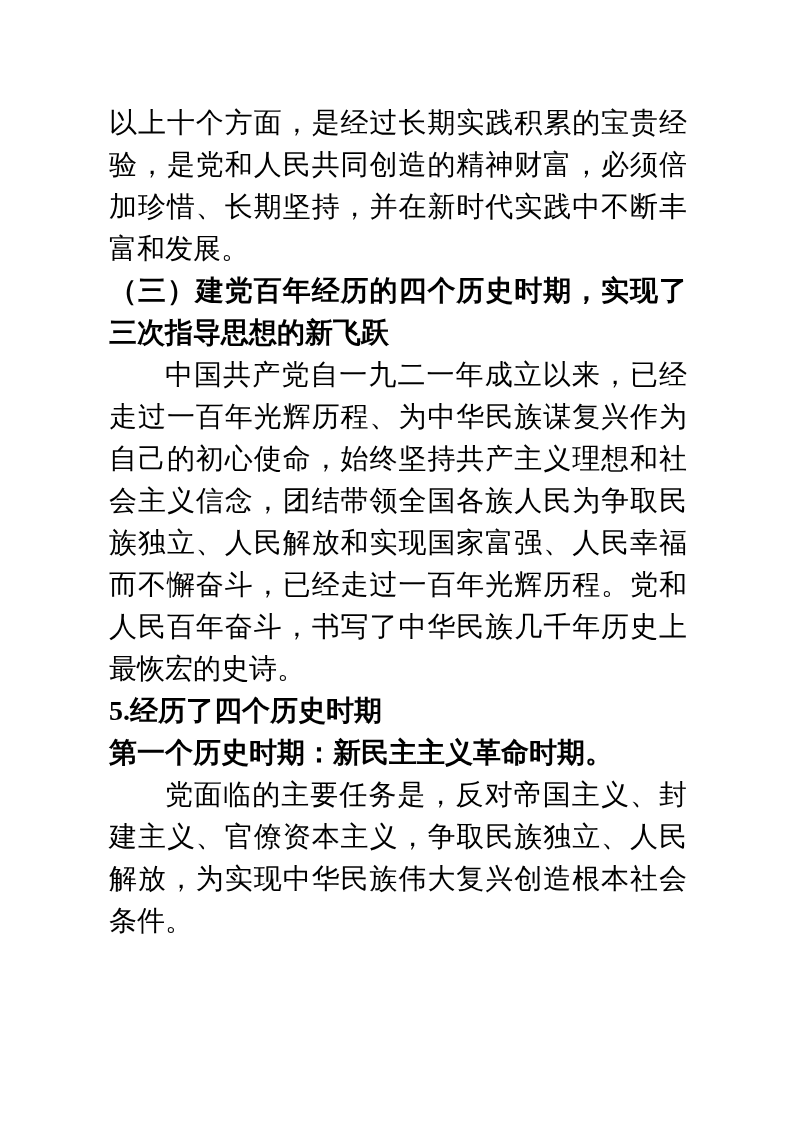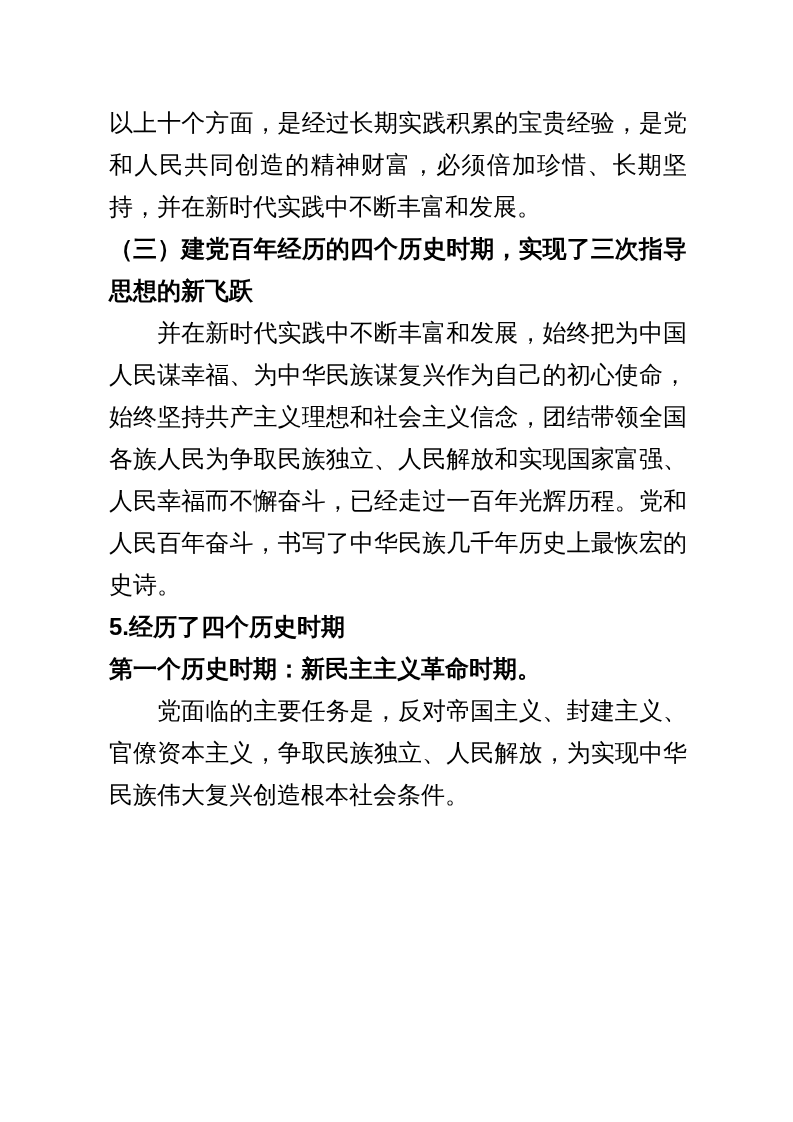--- a/index.html
+++ b/index.html
@@ -14,46 +14,46 @@
     height: 1122px;
     background: #ffffff;
     overflow: hidden;
   }
   .doc-body {
     position: absolute;
     left: 109px;
     top: 102px;
     width: 578px;
     font-family: "Liberation Serif", "DejaVu Serif", serif;
-    font-size: 24px;
+    font-size: 28px;
     line-height: 42px;
     color: #000000;
   }
   .doc-body p {
     margin: 0;
     padding: 0;
     text-align: justify;
     text-justify: inter-character;
     word-break: normal;
     overflow-wrap: break-word;
   }
   p.indented {
     text-indent: 2em;
   }
   p.heading {
     font-weight: bold;
-    font-family: Liberation Sans, sans-serif;
+    font-family: Liberation Serif, serif;
     text-align: justify;
   }
 </style>
 </head>
 <body>
 
 <div class="page">
   <div class="doc-body">
     <p class="body-text">以上十个方面，是经过长期实践积累的宝贵经验，是党和人民共同创造的精神财富，必须倍加珍惜、长期坚持，并在新时代实践中不断丰富和发展。</p>
     <p class="heading">（三）建党百年经历的四个历史时期，实现了三次指导思想的新飞跃</p>
-    <p class="body-text indented">并在新时代实践中不断丰富和发展，始终把为中国人民谋幸福、为中华民族谋复兴作为自己的初心使命，始终坚持共产主义理想和社会主义信念，团结带领全国各族人民为争取民族独立、人民解放和实现国家富强、人民幸福而不懈奋斗，已经走过一百年光辉历程。党和人民百年奋斗，书写了中华民族几千年历史上最恢宏的史诗。</p>
+    <p class="body-text indented">中国共产党自一九二一年成立以来，已经走过一百年光辉历程、为中华民族谋复兴作为自己的初心使命，始终坚持共产主义理想和社会主义信念，团结带领全国各族人民为争取民族独立、人民解放和实现国家富强、人民幸福而不懈奋斗，已经走过一百年光辉历程。党和人民百年奋斗，书写了中华民族几千年历史上最恢宏的史诗。</p>
     <p class="heading">5.经历了四个历史时期</p>
     <p class="heading">第一个历史时期：新民主主义革命时期。</p>
     <p class="body-text indented">党面临的主要任务是，反对帝国主义、封建主义、官僚资本主义，争取民族独立、人民解放，为实现中华民族伟大复兴创造根本社会条件。</p>
   </div>
 </div>
 
 </body></html>

